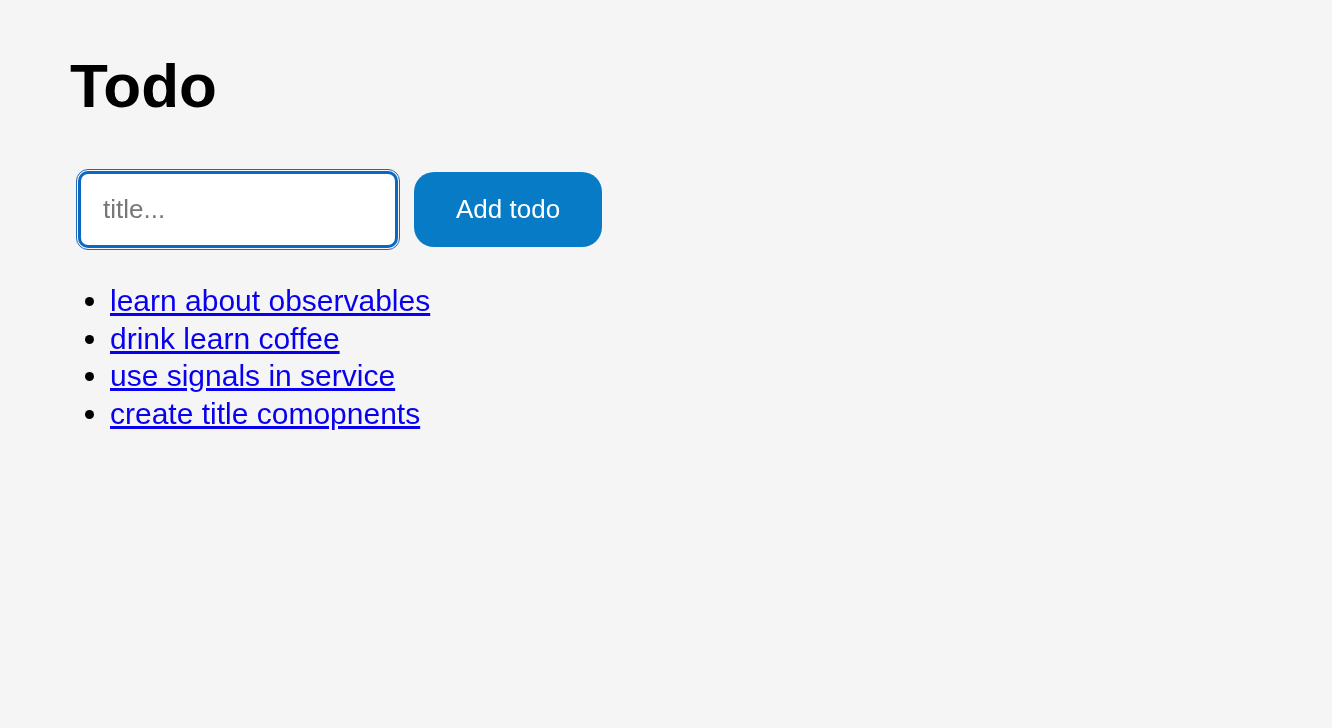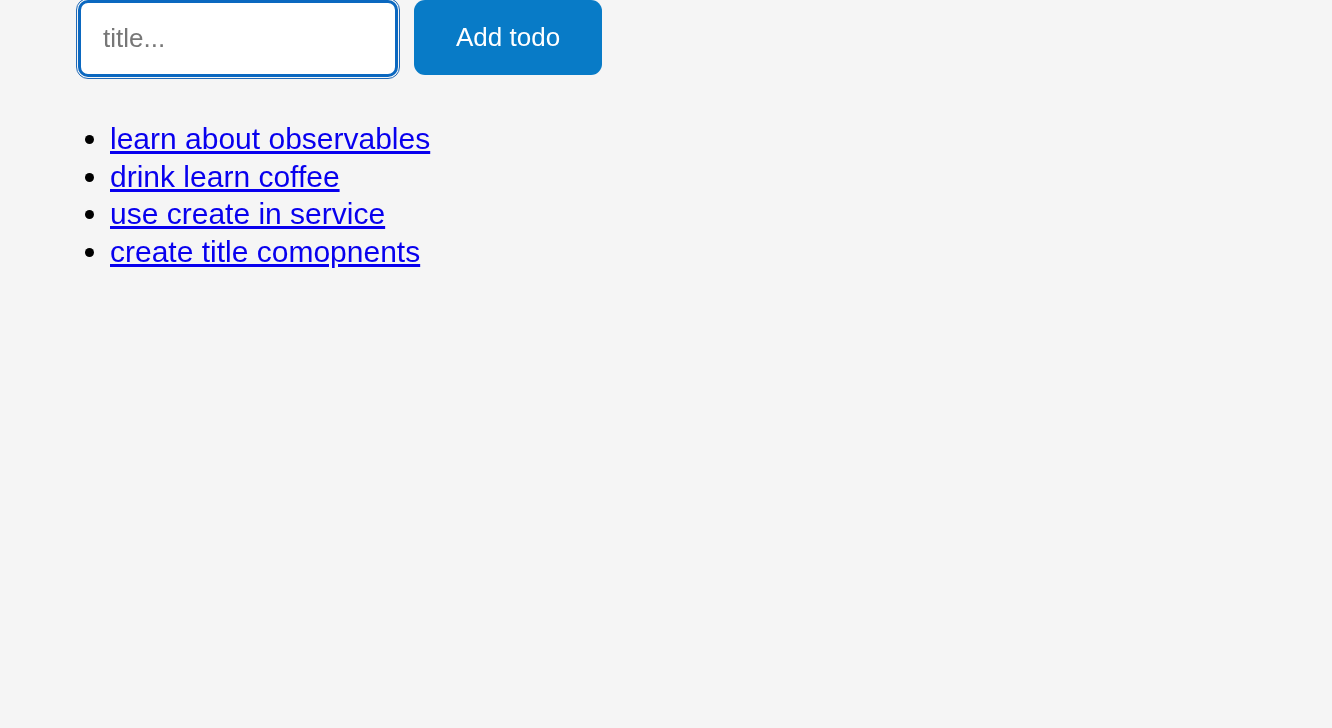--- a/index.html
+++ b/index.html
@@ -17,21 +17,21 @@
       padding: 0 70px;
     }
     h1.page-title {
       font-size: 62px;
       font-weight: 800;
       margin: 50px 0 50px 0;
       color: #000;
     }
     .form-row {
       display: flex;
-      align-items: flex-start;
+      align-items: center;
       gap: 16px;
       margin-bottom: 30px;
       padding-left: 8px;
     }
     input[type="text"] {
       font-size: 26px;
       padding: 20px 22px;
       border-radius: 10px;
       background: #fff;
       color: #333;
@@ -47,56 +47,57 @@
     }
     .desc-input {
       border: 2px solid #c3c3c3;
     }
     .add-btn {
       font-size: 26px;
       padding: 22px 42px;
       background: #087bc7;
       color: #fff;
       border: none;
-      border-radius: 11px;
+      border-radius: 20px;
       cursor: pointer;
     }
     ul.todo-list {
       font-size: 30px;
       list-style: disc;
       padding-left: 40px;
-      margin-top: 43px;
+      margin-top: 34px;
       line-height: 1.25;
     }
     ul.todo-list li {
       margin: 0;
     }
     ul.todo-list a {
       color: #0800ee;
       text-decoration: underline;
       cursor: pointer;
     }
   </style>
 </head>
 <body>
 
 <div class="container">
+  <h1 class="page-title">Todo</h1>
 
   <div class="form-row">
     <input type="text" class="title-input" placeholder="title..." style="">
     <button class="add-btn">Add todo</button>
   </div>
 
   <ul class="todo-list">
     <li>
       <a href="#">learn about observables</a>
     </li>
     <li>
       <a href="#">drink learn coffee</a>
     </li>
     <li>
-      <a href="#">use create in service</a>
+      <a href="#">use signals in service</a>
     </li>
     <li>
       <a href="#">create title comopnents</a>
     </li>
   </ul>
 </div>
 
 </body></html>

